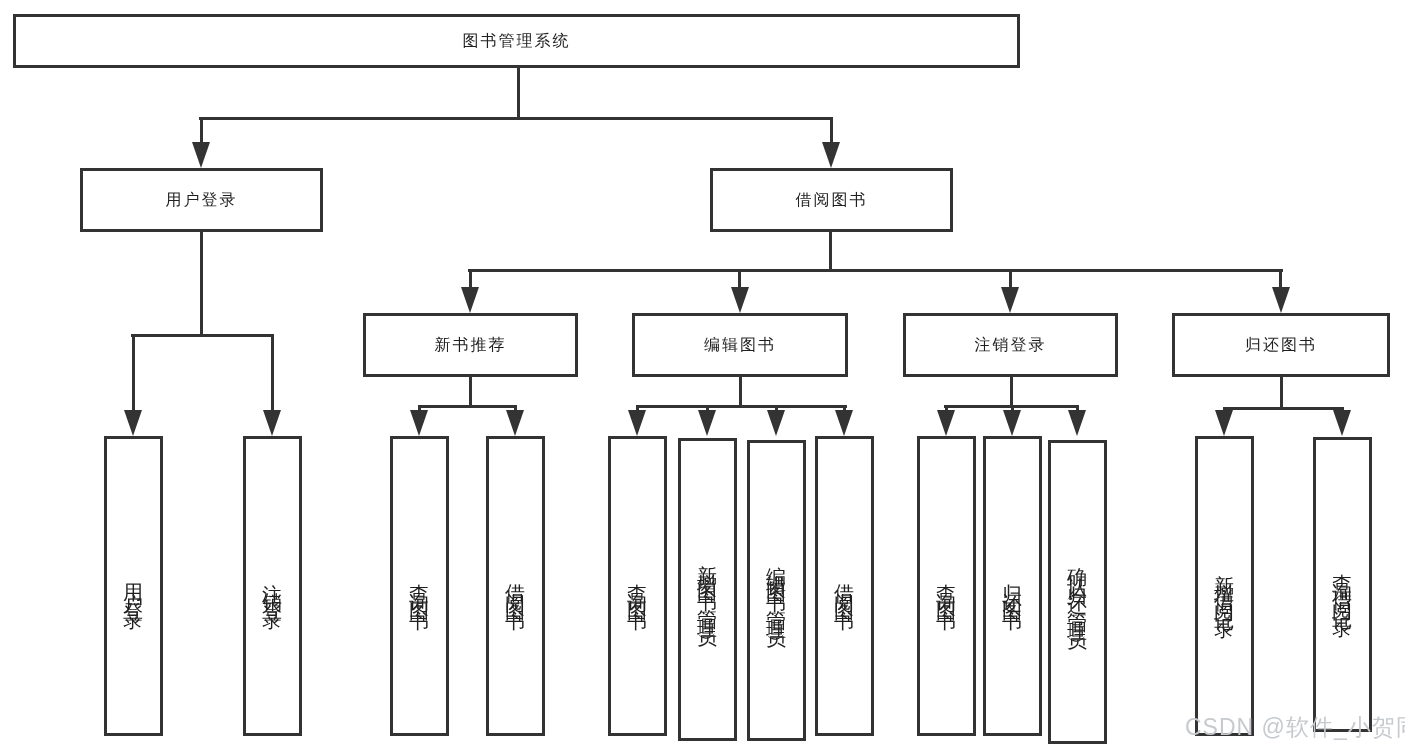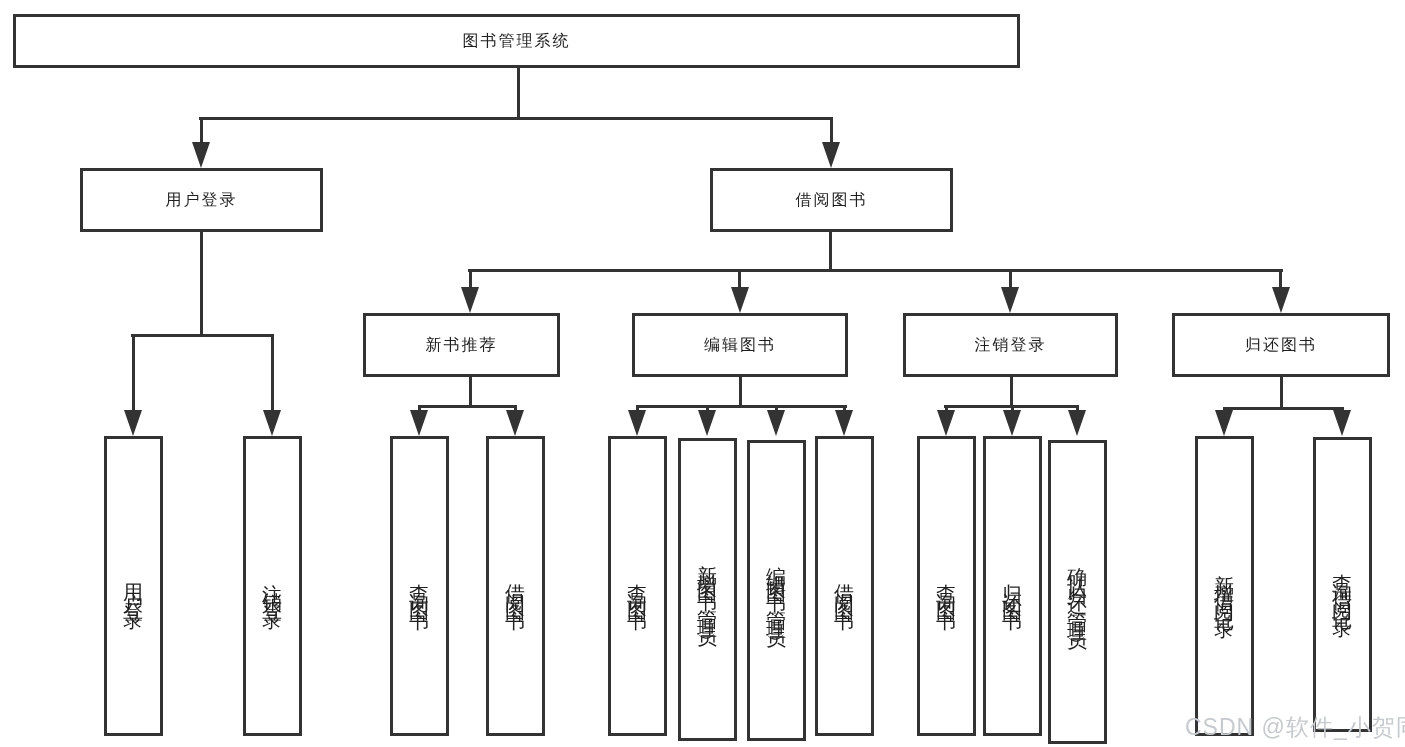--- a/index.html
+++ b/index.html
@@ -57,21 +57,21 @@
   <div class="hline" style="left:468px; top:269px; width:815px;"></div>
   <div class="vline" style="left:469px; top:269px; height:26px;"></div>
   <div class="vline" style="left:738px; top:269px; height:26px;"></div>
   <div class="vline" style="left:1009px; top:269px; height:26px;"></div>
   <div class="vline" style="left:1279px; top:269px; height:26px;"></div>
   <div class="arrow" style="left:461px; top:287px;"></div>
   <div class="arrow" style="left:731px; top:287px;"></div>
   <div class="arrow" style="left:1001px; top:287px;"></div>
   <div class="arrow" style="left:1272px; top:287px;"></div>
 
-  <div class="node hnode" style="left:363px; top:313px; width:197px; height:64px;">新书推荐</div>
+  <div class="node hnode" style="left:363px; top:313px; width:215px; height:64px;">新书推荐</div>
   <div class="node hnode" style="left:632px; top:313px; width:216px; height:64px;">编辑图书</div>
   <div class="node hnode" style="left:903px; top:313px; width:215px; height:64px;">注销登录</div>
   <div class="node hnode" style="left:1172px; top:313px; width:218px; height:64px;">归还图书</div>
 
   <div class="vline" style="left:469px; top:377px; height:29px;"></div>
   <div class="hline" style="left:418px; top:405px; width:99px;"></div>
   <div class="vline" style="left:418px; top:405px; height:9px;"></div>
   <div class="vline" style="left:514px; top:405px; height:9px;"></div>
   <div class="arrow" style="left:410px; top:410px;"></div>
   <div class="arrow" style="left:506px; top:410px;"></div>

